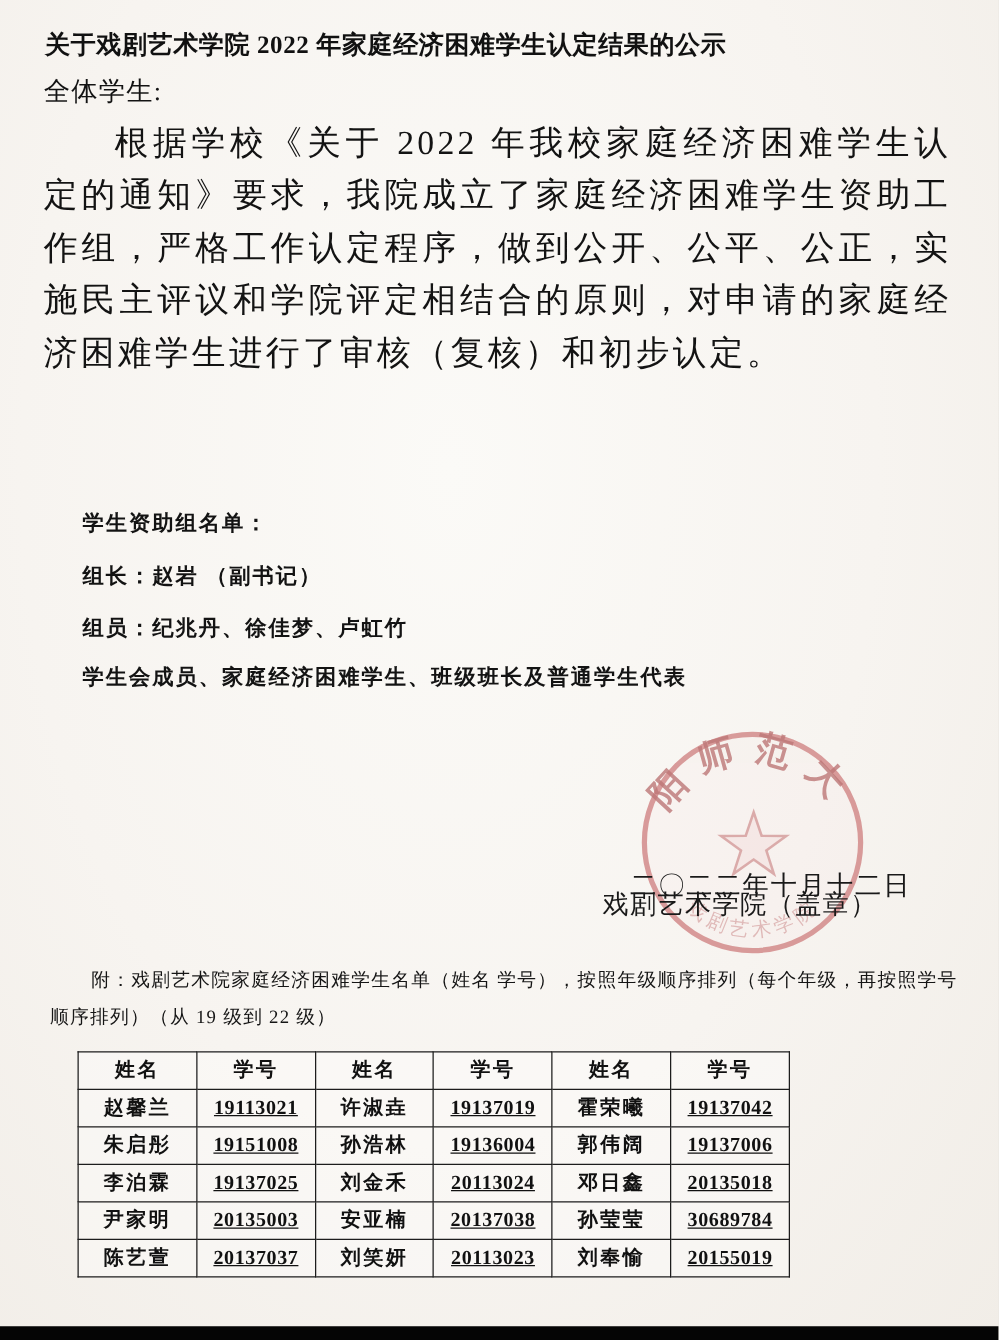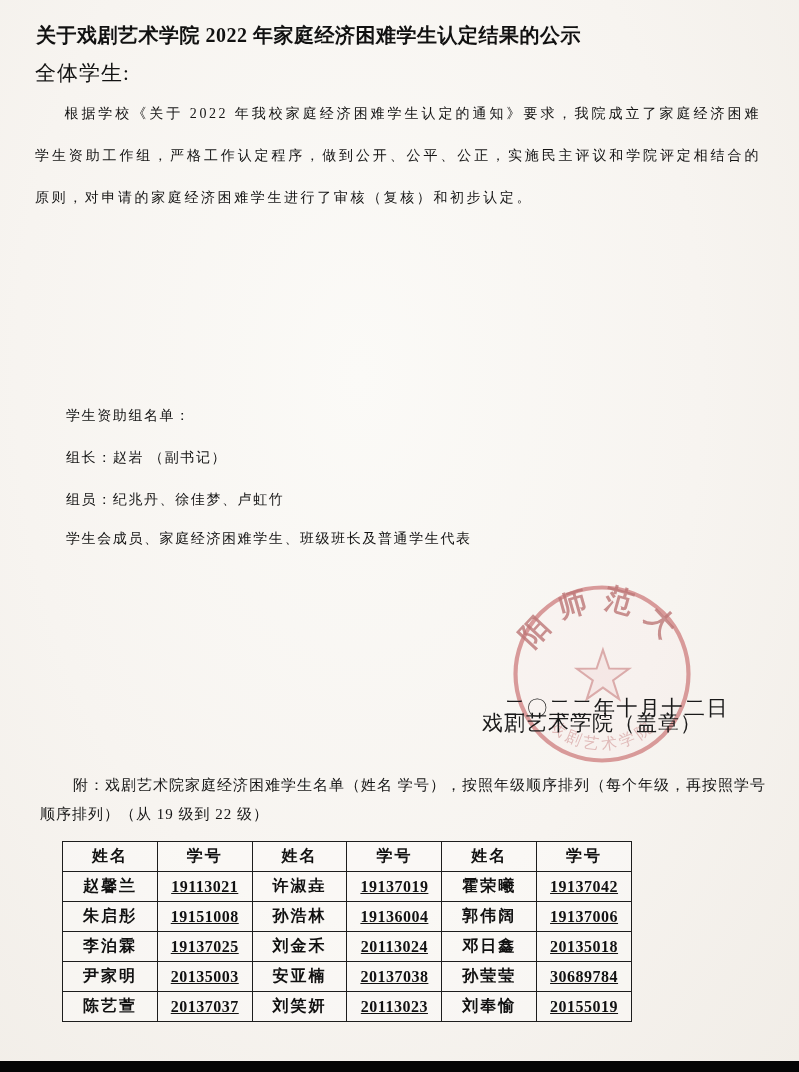--- a/index.html
+++ b/index.html
@@ -18,28 +18,28 @@
     text-align:left;font-size:20px;font-weight:700;letter-spacing:0.5px;
     color:#111;
     padding-left:36px;
   }
   .salutation{
     position:absolute;top:59px;left:35px;
     font-size:21px;letter-spacing:1px;color:#131313;
   }
   .para{
     position:absolute;left:35px;width:726px;
-    font-size:14px;line-height:42px;letter-spacing:2.6px;
+    font-size:27px;line-height:42px;letter-spacing:2.6px;
     text-align:justify;text-indent:2.1em;color:#131313;margin:0;
   }
   .para-1{top:93px;}
   .para-2{top:259px;}
   .group-line{
     position:absolute;left:66px;
-    font-size:14px;letter-spacing:1.6px;color:#131313;
+    font-size:17px;letter-spacing:1.6px;color:#131313;font-weight:bold;
   }
   .gl-heading{top:407px;}
   .gl-leader{top:449px;}
   .gl-members{top:491px;text-align:center;}
   .gl-others{top:530px;}
   .seal{
     position:absolute;left:509px;top:581px;width:186px;height:186px;
     pointer-events:none;
   }
   .sign-org{

